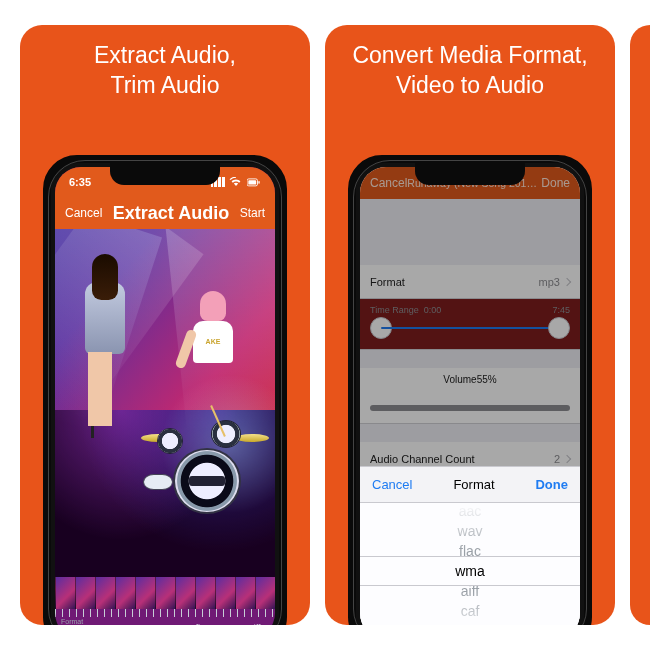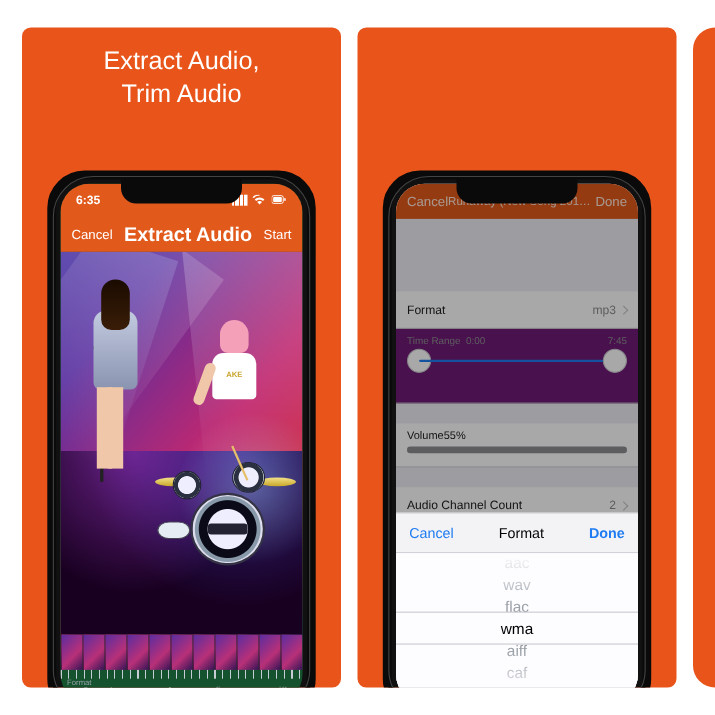--- a/index.html
+++ b/index.html
@@ -1,27 +1,27 @@
 <!DOCTYPE html>
 <html><head>
 <meta charset="utf-8">
 <style>
   *{box-sizing:border-box;margin:0;padding:0;font-family:-apple-system,Helvetica,Arial,sans-serif}
   body{width:650px;height:650px;background:#fff;overflow:hidden}
   .stage{position:relative;width:650px;height:650px}
-  .card{position:absolute;background:#e8541a;border-radius:8px;overflow:hidden}
+  .card{position:absolute;background:#e8541a;border-radius:22px;overflow:hidden}
   .card1{left:20px;top:25px;width:290px;height:600px}
   .card2{left:325px;top:25px;width:290px;height:600px}
   .card3{left:630px;top:25px;width:20px;height:600px;border-radius:22px 0 0 22px}
   .title{color:#fff;text-align:center;font-size:23px;padding:16px 10px 10px;line-height:1.3}
   .phone{position:absolute;left:50%;transform:translateX(-50%);top:130px;width:244px;height:496px;
          background:#111;border-radius:34px;border:8px solid #0a0a0a}
   .phone:before{content:"";position:absolute;left:-3px;right:-3px;top:-3px;bottom:-3px;
     border-radius:37px;border:1px solid #444;pointer-events:none}
-  .screen{position:absolute;inset:4px;border-radius:26px;overflow:hidden;background:#14532d}
+  .screen{position:absolute;inset:4px;border-radius:26px;overflow:hidden;background:#701a75}
   .notch{position:absolute;top:0;left:50%;transform:translateX(-50%);width:110px;height:22px;
          background:#0a0a0a;border-radius:0 0 14px 14px;z-index:20}
   .status{height:30px;display:flex;align-items:center;justify-content:space-between;
            padding:0 14px;color:#fff;font-size:11px;font-weight:600}
   .status-r{display:flex;gap:4px;align-items:center}
   .bars{width:14px;height:10px;background:linear-gradient(90deg,#fff 0 2px,transparent 2px 3px,
         #fff 3px 6px,transparent 6px 7px,#fff 7px 10px,transparent 10px 11px,#fff 11px 14px)}
   .wifi,.batt{width:14px;height:10px}
   .nav{height:32px;display:flex;align-items:center;justify-content:space-between;
        padding:0 10px;color:#fff;font-size:12px}
@@ -85,28 +85,28 @@
   
   .s2{background:#efeff4}
   .s2 .chrome{background:#e15a1c}
   .dim{position:absolute;inset:0;background:rgba(0,0,0,.34);z-index:5}
   .list{position:absolute;top:62px;left:0;right:0}
   .row{height:34px;background:#fff;border-bottom:1px solid #d0d0d5;display:flex;
        align-items:center;justify-content:space-between;padding:0 10px;font-size:11px;color:#222}
   .row .val{color:#8e8e92;display:flex;align-items:center;gap:4px}
   .row.sep{height:18px;background:transparent;border:none}
   .chev{width:6px;height:6px;border-right:1.5px solid #c4c4c9;border-top:1.5px solid #c4c4c9;transform:rotate(45deg)}
-  .rangerow{background:#701a75;padding:6px 10px 27px;border-bottom:1px solid #d0d0d5}
+  .rangerow{background:#7f1d1d;padding:6px 10px 10px;border-bottom:1px solid #d0d0d5}
   .rangehdr{display:flex;justify-content:space-between;font-size:9px;color:#8e8e92}
   .track{position:relative;height:22px;display:flex;align-items:center;margin-top:2px}
   .bar{flex:1;height:2px;background:#1f7cf2;border-radius:2px}
   .knob{width:22px;height:22px;border-radius:50%;background:#fff;border:1px solid #c9c9cf;margin-left:-11px}
   .knob.l{margin:0 -11px 0 0}
   .volrow{background:#fff;padding:6px 10px 12px;border-bottom:1px solid #d0d0d5}
-  .volhdr{display:flex;justify-content:flex-start;font-size:10px;color:#222;margin-bottom:4px}
+  .volhdr{display:flex;justify-content:center;font-size:10px;color:#222;margin-bottom:20px}
   .voltrack{height:6px;background:linear-gradient(90deg,#8e8e92,#8e8e92);border-radius:3px}
   .sheet{position:absolute;left:0;right:0;bottom:0;background:#f7f7f9;border-top:1px solid #c9c9cf;z-index:10}
   .sheetbar{display:flex;justify-content:space-between;align-items:center;height:36px;
             padding:0 12px;background:#f3f3f6;border-bottom:1px solid #c9c9cf;font-size:13px}
   .sheetbar .l{color:#1f7cf2}.sheetbar .r{color:#1f7cf2;font-weight:600}
   .sheetbar .m{color:#000}
   .picker{height:136px;position:relative;overflow:hidden;background:#fdfdff}
   .plist{position:absolute;left:0;right:0;top:50%;transform:translateY(-50%);
          display:flex;flex-direction:column;align-items:center;gap:4px;font-size:14px;color:#9aa0a7}
   .plist .sel{color:#000;font-weight:400}
@@ -208,20 +208,22 @@
             <span>flac</span>
             <span>wma</span>
             <span>aiff</span>
             <span>ca</span>
           </div>
       </div>
     </div>
   </div>
 
   <div class="card card2">
+    <div class="title" style="white-space:pre-line">Convert Media Format,
+Video to Audio</div>
     <div class="phone">
       <div class="notch"></div>
       <div class="screen s2">
         <div class="chrome">
           <div class="nav" style="color:#ffe7da">
             <span>Cancel</span>
             <span class="scrn2title">Runaway (New Song 2018).mp3</span>
             <span>Done</span>
           </div>
         </div>

